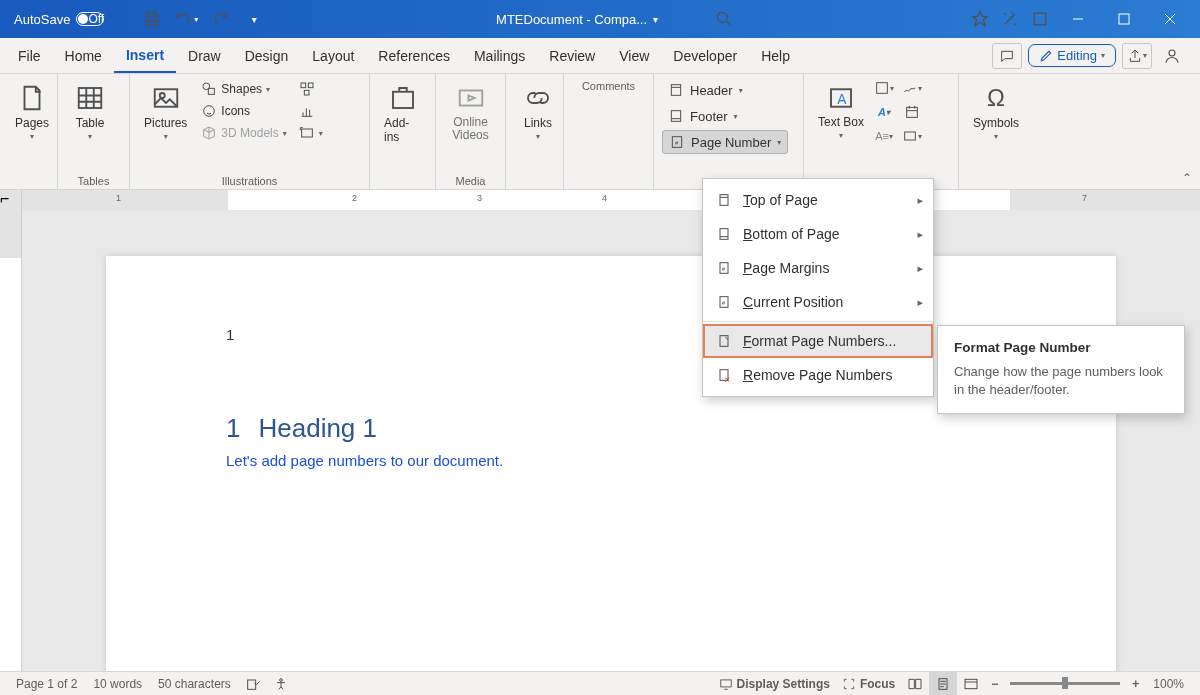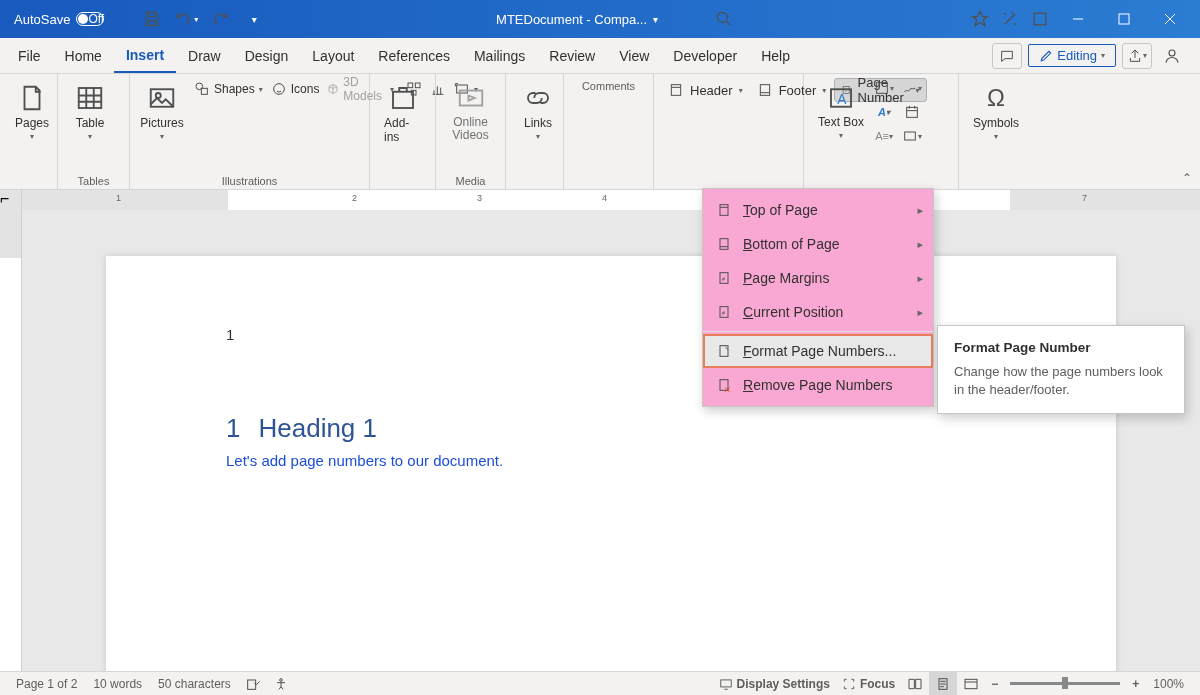--- a/index.html
+++ b/index.html
@@ -16,32 +16,32 @@
 .titlebar .center { flex: 1; display: flex; align-items: center; justify-content: center; gap: 6px; }
 .titlebar .right { display: flex; align-items: center; gap: 2px; }
 .win-btn { width: 44px; height: 38px; display: flex; align-items: center; justify-content: center; cursor: pointer; }
 
 
 .tabs { height: 36px; background: #f3f2f1; display: flex; align-items: center; padding: 0 6px; border-bottom: 1px solid #d6d6d6; }
 .tab { padding: 8px 12px; font-size: 14px; color: #323130; cursor: pointer; }
 .tab.active { color: #185abd; border-bottom: 2px solid #185abd; font-weight: 600; }
 .tabs .spacer { flex: 1; }
 .tab-right { display: flex; align-items: center; gap: 6px; padding-right: 8px; }
-.editing-btn { border: 1px solid #185abd; color: #185abd; padding: 3px 10px; border-radius: 2px; display: flex; align-items: center; gap: 4px; font-size: 13px; }
+.editing-btn { border: 1px solid #185abd; color: #185abd; padding: 3px 10px; border-radius: 7px; display: flex; align-items: center; gap: 4px; font-size: 13px; }
 .icon-btn-sm { width: 30px; height: 26px; border: 1px solid #c8c6c4; border-radius: 3px; display: flex; align-items: center; justify-content: center; }
 
 
 .ribbon { height: 116px; background: #f3f2f1; display: flex; border-bottom: 1px solid #d6d6d6; }
 .group { border-right: 1px solid #d6d6d6; padding: 4px 8px 2px; display: flex; flex-direction: column; }
 .group-body { flex: 1; display: flex; align-items: flex-start; gap: 4px; }
 .group-label { text-align: center; font-size: 11px; color: #605e5c; padding-top: 2px; }
 .big-btn { display: flex; flex-direction: column; align-items: center; justify-content: center; padding: 4px 6px; cursor: pointer; gap: 2px; font-size: 12px; color: #323130; min-width: 48px; }
 .big-btn .icn { width: 32px; height: 32px; display: flex; align-items: center; justify-content: center; }
 .sml-btn { display: flex; align-items: center; gap: 4px; padding: 2px 4px; font-size: 12px; color: #323130; cursor: pointer; height: 22px; }
-.stack { display: flex; flex-direction: row; }
+.stack { display: flex; flex-direction: column; }
 .hf-btn { display: flex; align-items: center; gap: 6px; padding: 3px 6px; font-size: 13px; color: #323130; cursor: pointer; height: 24px; border-radius: 3px; }
 .hf-btn.pressed { background: #d6d6d6; border: 1px solid #b0b0b0; }
 .tiny-grid { display: flex; gap: 8px; }
 .tiny-col { display: flex; flex-direction: column; gap: 4px; }
 .tiny { width: 20px; height: 20px; display: flex; align-items: center; justify-content: center; cursor: pointer; font-size: 11px; }
 .chev { font-size: 8px; color: #666; }
 
 
 .ruler-wrap { height: 20px; background: #f3f2f1; display: flex; }
 .corner { width: 22px; background: #e3e3e3; border-right: 1px solid #d0d0d0; }
@@ -55,21 +55,21 @@
 .vruler { width: 22px; background: #fff; border-right: 1px solid #d0d0d0; position: relative; }
 .vruler .vmargin { position: absolute; left: 0; right: 0; top: 0; height: 48px; background: #e3e3e3; }
 .doc-area { flex: 1; overflow: hidden; position: relative; padding-top: 46px; }
 .page { width: 1010px; min-height: 700px; background: white; margin: 0 auto; box-shadow: 0 0 6px rgba(0,0,0,.15); padding: 70px 120px; position: relative; }
 .pagenum { font-size: 15px; color: #333; }
 .heading { color: #2f5496; font-size: 26px; margin-top: 70px; font-weight: 400; }
 .heading .num { margin-right: 18px; }
 .bodytxt { font-size: 15px; margin-top: 8px; color: #1d4ed8; }
 
 
-.menu { position: absolute; left: 702px; top: 188px; width: 232px; background: #f9a8d4; border: 1px solid #c8c6c4; box-shadow: 2px 4px 10px rgba(0,0,0,.2); z-index: 50; padding: 4px 0; }
+.menu { position: absolute; left: 702px; top: 178px; width: 232px; background: #ffffff; border: 1px solid #c8c6c4; box-shadow: 2px 4px 10px rgba(0,0,0,.2); z-index: 50; padding: 4px 0; }
 .menu-item { display: flex; align-items: center; padding: 8px 12px; font-size: 14px; color: #323130; cursor: pointer; gap: 10px; position: relative; }
 .menu-item.highlighted { background: #e8e8e8; outline: 2px solid #e67e5c; outline-offset: -2px; }
 .menu-item .arw { position: absolute; right: 10px; font-size: 11px; color: #666; }
 .menu-item .u { text-decoration: underline; }
 .mi-icn { width: 18px; height: 18px; display: flex; align-items: center; justify-content: center; }
 .m-sep { height: 1px; background: #e0e0e0; margin: 2px 0; }
 
 
 .tooltip { position: absolute; left: 937px; top: 325px; width: 248px; background: white; border: 1px solid #c8c6c4; box-shadow: 2px 4px 10px rgba(0,0,0,.2); padding: 14px 16px; z-index: 60; }
 .tooltip .tt-title { font-weight: 600; font-size: 13.5px; color: #323130; margin-bottom: 8px; }

